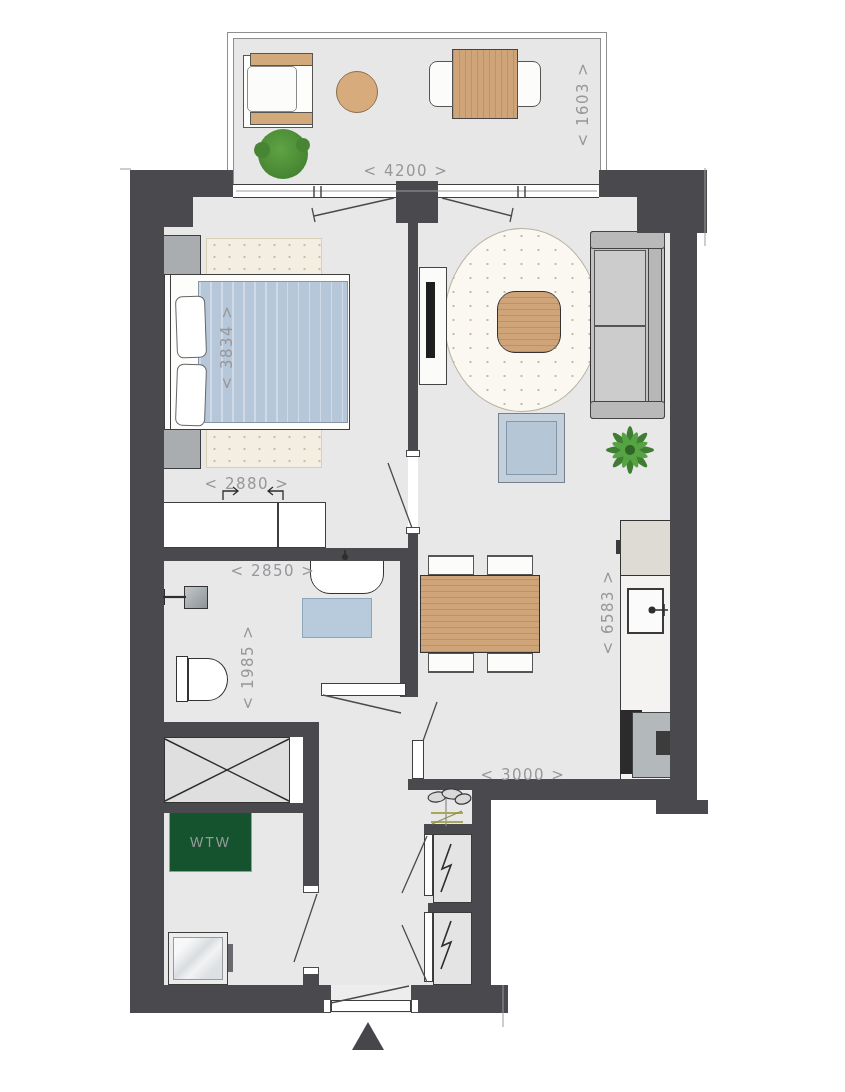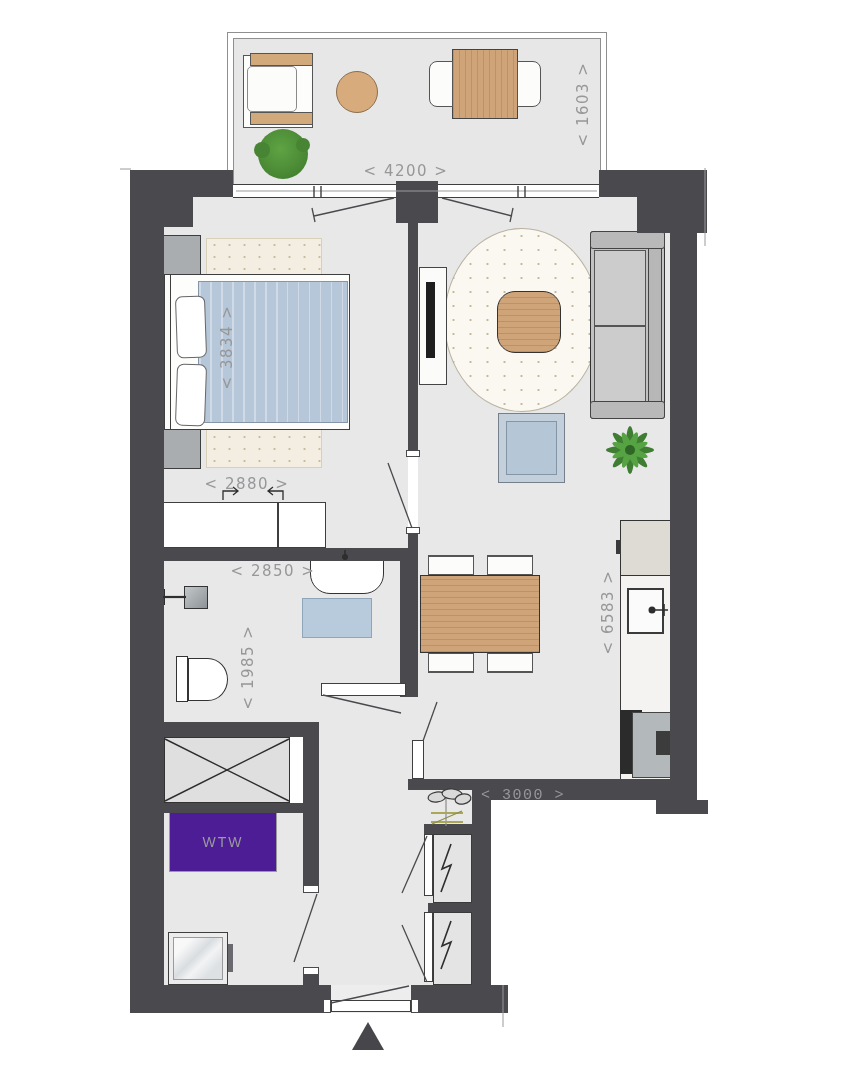--- a/index.html
+++ b/index.html
@@ -115,21 +115,21 @@
 
   <div class="furn" style="left:158px;top:589px;width:7px;height:16px;background:#2e2e2e;"></div>
   <div class="furn" style="left:184px;top:586px;width:24px;height:23px;background:linear-gradient(135deg,#c3c7ca,#8d9397);border:1px solid #333;"></div>
   <div class="furn" style="left:310px;top:556px;width:74px;height:38px;background:#ffffff;border:1.5px solid #333;border-radius:0 0 20px 20px;"></div>
   <div class="furn" style="left:302px;top:598px;width:70px;height:40px;background:#b8cbdc;border:1px solid #8fa5b8;"></div>
   <div class="furn" style="left:176px;top:656px;width:12px;height:46px;background:#ffffff;border:1.3px solid #333;"></div>
   <div class="furn" style="left:188px;top:658px;width:40px;height:43px;background:#ffffff;border:1.3px solid #333;border-radius:0 50% 50% 0 / 0 50% 50% 0;"></div>
 
   <div class="furn" style="left:164px;top:737px;width:126px;height:66px;background:#dfdfe0;border:1.5px solid #333;"></div>
   <div class="furn" style="left:290px;top:737px;width:13px;height:66px;background:#ffffff;z-index:5;"></div>
-  <div class="furn wtw-label" style="left:169px;top:812px;width:108px;height:60px;background:#4c1d95;border:1px solid #9a9a9c;">
+  <div class="furn wtw-label" style="left:169px;top:812px;width:83px;height:60px;background:#14532d;border:1px solid #9a9a9c;">
     <span>WTW</span>
   </div>
   <div class="furn" style="left:168px;top:932px;width:60px;height:53px;background:#ececec;border:1.5px solid #3e3e3e;">
     <div style="position:absolute;left:4px;top:4px;right:4px;bottom:4px;border:1px solid #9a9a9a;background:linear-gradient(135deg,#f8f8f8 20%,#d9dde0 45%,#f2f3f4 60%,#dde1e4 80%);"></div>
   </div>
   <div class="furn" style="left:228px;top:944px;width:5px;height:28px;background:#6a6a6e;z-index:3;"></div>
 
   <div class="furn" style="left:433px;top:834px;width:39px;height:69px;background:#e4e4e5;border:1.5px solid #3a3a3a;"></div>
   <div class="furn" style="left:433px;top:912px;width:39px;height:73px;background:#e4e4e5;border:1.5px solid #3a3a3a;"></div>
 
@@ -227,15 +227,15 @@
     <path d="M120,169 L131,169" stroke="#9a9a9a" stroke-width="1"></path>
   </svg>
 
   <div class="dim" style="left:406px;top:171px;">&lt; 4200 &gt;</div>
   <div class="dim rot" style="left:583px;top:104px;">&lt; 1603 &gt;</div>
   <div class="dim rot" style="left:227px;top:347px;">&lt; 3834 &gt;</div>
   <div class="dim" style="left:247px;top:484px;">&lt; 2880 &gt;</div>
   <div class="dim" style="left:273px;top:571px;">&lt; 2850 &gt;</div>
   <div class="dim rot" style="left:248px;top:667px;">&lt; 1985 &gt;</div>
   <div class="dim rot" style="left:608px;top:612px;">&lt; 6583 &gt;</div>
-  <div class="dim" style="left:523px;top:795px;font-family:Liberation Mono, monospace;">&lt; 3000 &gt;</div>
+  <div class="dim" style="left:523px;top:775px;">&lt; 3000 &gt;</div>
 
 </div>
 
 </body></html>

